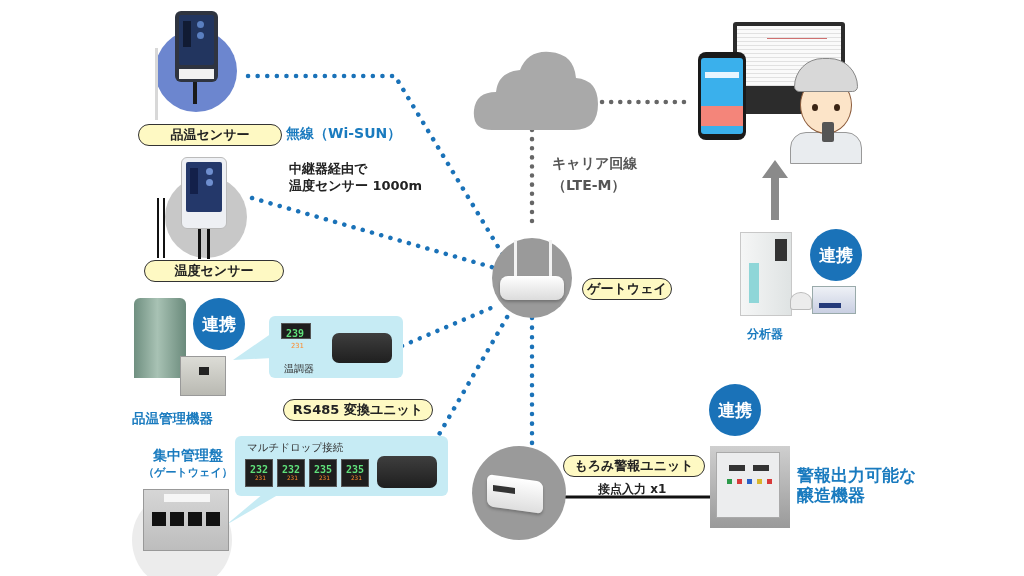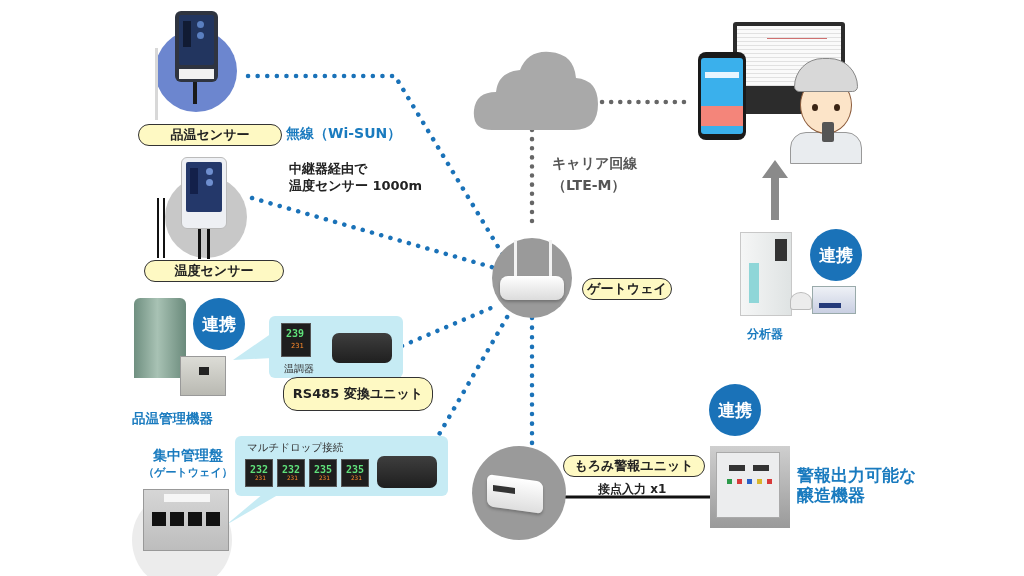--- a/index.html
+++ b/index.html
@@ -135,28 +135,28 @@
 <div class="abs" style="left:134px;top:298px;width:52px;height:80px;background:linear-gradient(90deg,#6f8f80,#a8c2b4 45%,#6a8a7b);border-radius:6px 6px 0 0;"></div>
 <div class="abs" style="left:180px;top:356px;width:46px;height:40px;background:linear-gradient(#dcdcd6,#b9b9b2);border:1px solid #999;box-sizing:border-box;">
   <div class="abs" style="left:18px;top:10px;width:10px;height:8px;background:#222;"></div>
 </div>
 <div class="badge" style="left:193px;top:298px;">
   <span>連携</span>
 </div>
 <div class="abs blue-text" style="left:132px;top:410px;font-size:13.5px;">品温管理機器</div>
 
 <div class="panel" style="left:269px;top:316px;width:134px;height:62px;"></div>
-<div class="ctrl" style="left:281px;top:323px;width:30px;height:34px;text-align:right;">
+<div class="ctrl" style="left:281px;top:323px;width:30px;height:16px;text-align:right;">
   <span class="g" style="font-size:10px;">239</span>
   <span class="o" style="top:18px;font-size:7px;">231</span>
 </div>
 <div class="abs" style="left:284px;top:362px;font-size:10px;color:#333;">温調器</div>
 <div class="box-dark" style="left:332px;top:333px;width:60px;height:30px;"></div>
 
-<div class="pill" style="left:283px;top:377px;width:150px;height:34px;">
+<div class="pill" style="left:283px;top:399px;width:150px;height:22px;">
   <span>RS485 変換ユニット</span>
 </div>
 
 <div class="abs blue-text" style="left:133px;top:447px;width:110px;text-align:center;">
   <div style="font-size:14px;">集中管理盤</div>
   <div style="font-size:11px;color:#1a7bbf;">（ゲートウェイ）</div>
 </div>
 <div class="circle" style="left:132px;top:490px;width:100px;height:100px;background:#ececec;"></div>
 <div class="abs" style="left:143px;top:489px;width:86px;height:62px;background:linear-gradient(#d6d6d6,#bdbdbd);border:1px solid #999;box-sizing:border-box;">
   <div class="abs" style="left:20px;top:4px;width:46px;height:8px;background:#f6f6f6;"></div>

